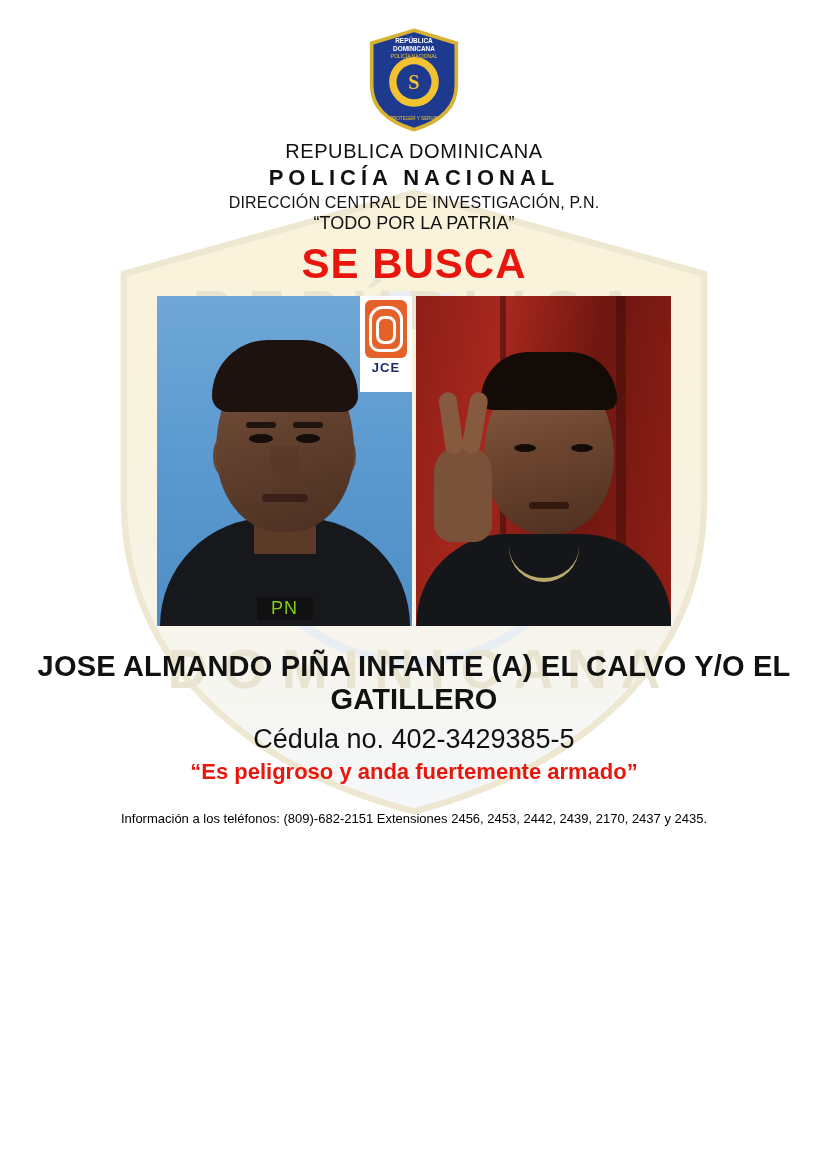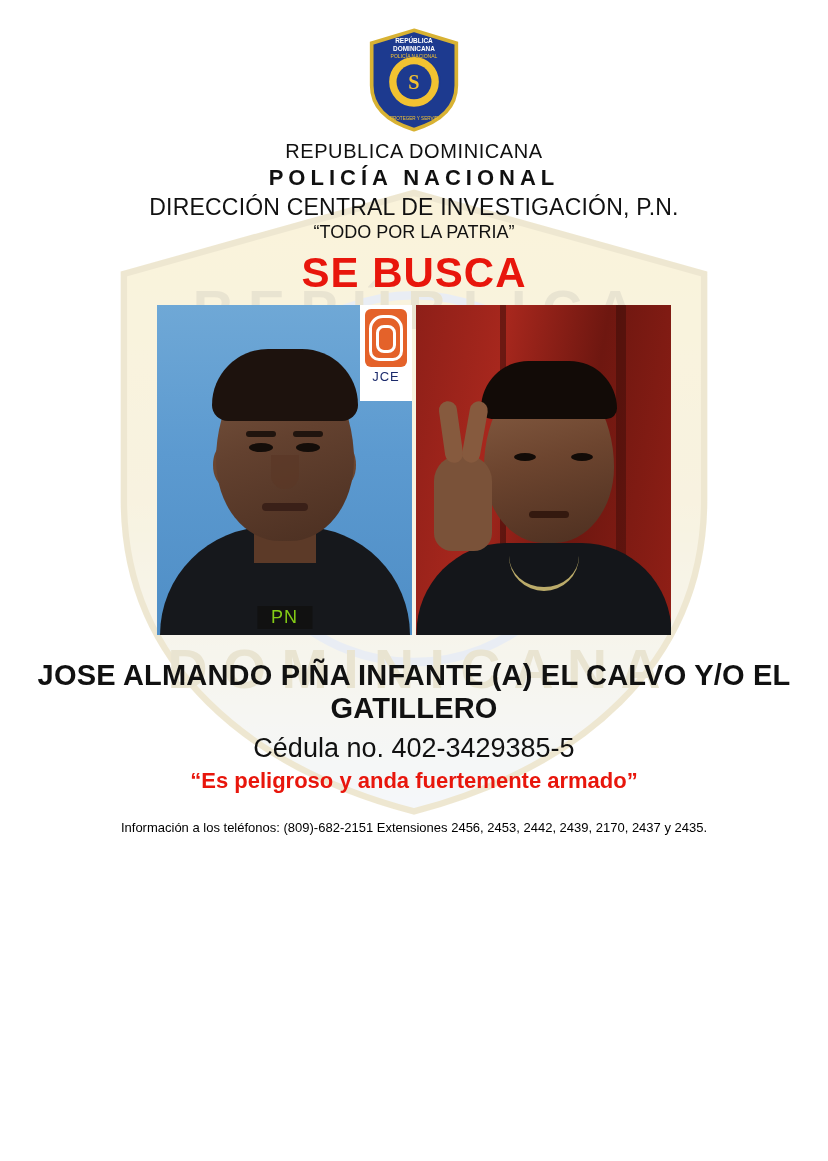--- a/index.html
+++ b/index.html
@@ -52,21 +52,21 @@
     margin: 2px 0 2px 0;
   }
   .line-police {
     font-size: 22px;
     font-weight: bold;
     letter-spacing: 5px;
     color: #111;
     margin: 2px 0 3px 0;
   }
   .line-dir {
-    font-size: 23px;
+    font-size: 16px;
     letter-spacing: 0.2px;
     color: #111;
     margin: 1px 0 1px 0;
   }
   .line-motto {
     font-size: 18px;
     color: #111;
     margin: 1px 0 6px 0;
   }
   .se-busca {
@@ -222,21 +222,21 @@
     left: 50%;
     top: 52%;
     transform: translate(-50%, -50%);
     width: 14px;
     height: 22px;
     border: 3px solid #fff;
     border-radius: 8px;
   }
   .jce-text {
     font-size: 13px;
-    font-weight: normal;
+    font-weight: bold;
     color: #1b2a6b;
     letter-spacing: 1px;
     margin-top: 2px;
   }
   .pn-tag {
     position: absolute;
     left: 50%;
     bottom: 6px;
     transform: translateX(-50%);
     background: #111;

